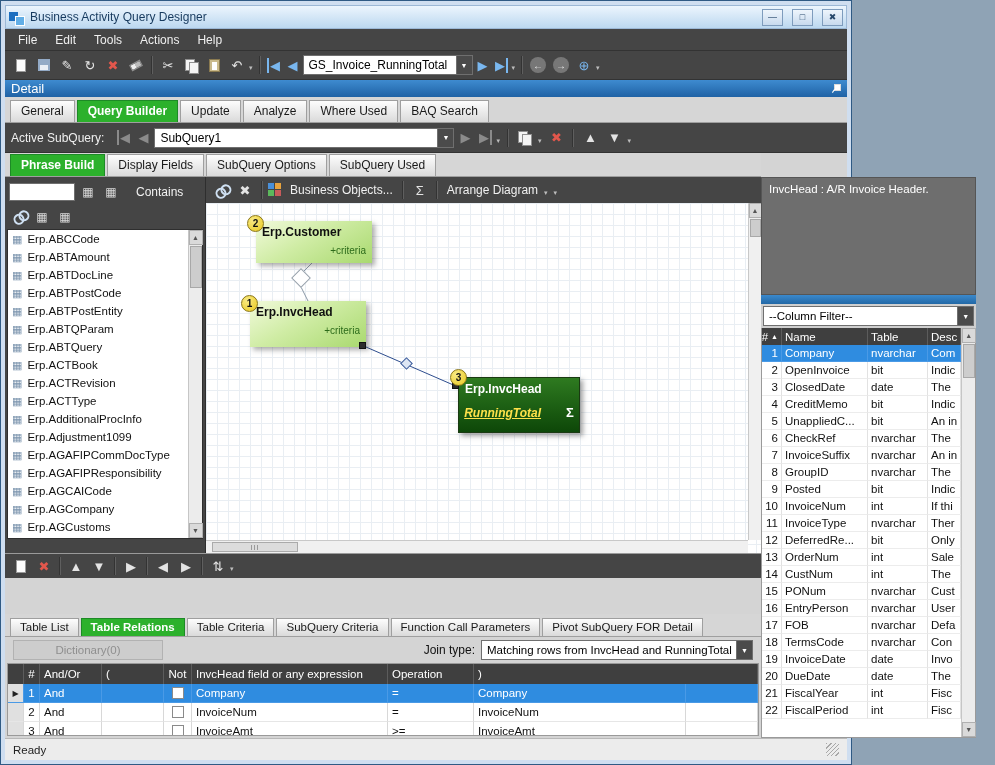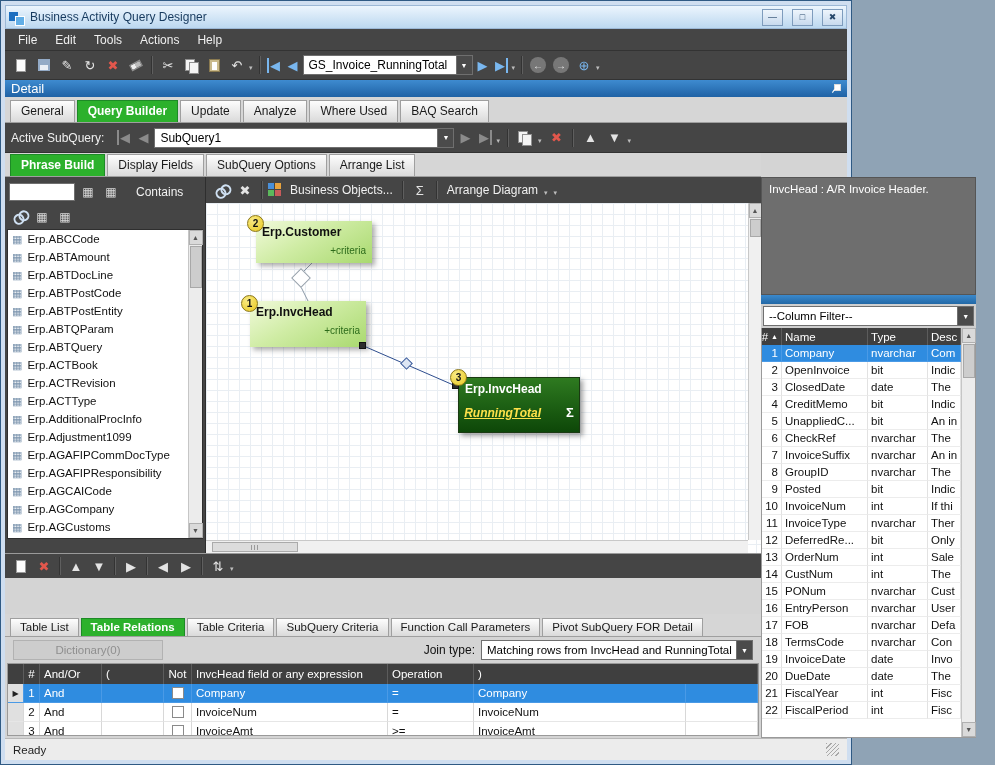--- a/index.html
+++ b/index.html
@@ -302,21 +302,21 @@
   </div>
 
   <div class="body-area">
     <div class="lc-col">
 
       <div class="tabstrip sub-tabs">
 
       <div class="tab active">Phrase Build</div>
           <div class="tab">Display Fields</div>
           <div class="tab">SubQuery Options</div>
-          <div class="tab">Arrange List</div>
+          <div class="tab">SubQuery Used</div>
         </div>
 
       <div class="content-row">
 
         <div class="left-panel">
           <div class="lp-row">
             <input class="lp-input" value="" style="">
             <span class="lp-btn">▦</span>
             <span class="lp-btn">▦</span>
             <span class="lp-contains">Contains</span>
@@ -606,21 +606,21 @@
         </div>
       </div>
       <div class="rg-wrap">
         <div class="rg-main">
           <div class="rg-head">
             <div class="rg-c0">
                 <span>#</span>
                 <span class="sort-asc">▲</span>
               </div>
             <div class="rg-c1">Name</div>
-            <div class="rg-c2">Type</div>
+            <div class="rg-c2">Table</div>
             <div class="rg-c3">Desc</div>
           </div>
           <div>
 
               <div class="rg-row sel">
                 <div class="rg-c0">1</div>
                 <div class="rg-c1">Company</div>
                 <div class="rg-c2">nvarchar</div>
                 <div class="rg-c3">Com</div>
               </div>

